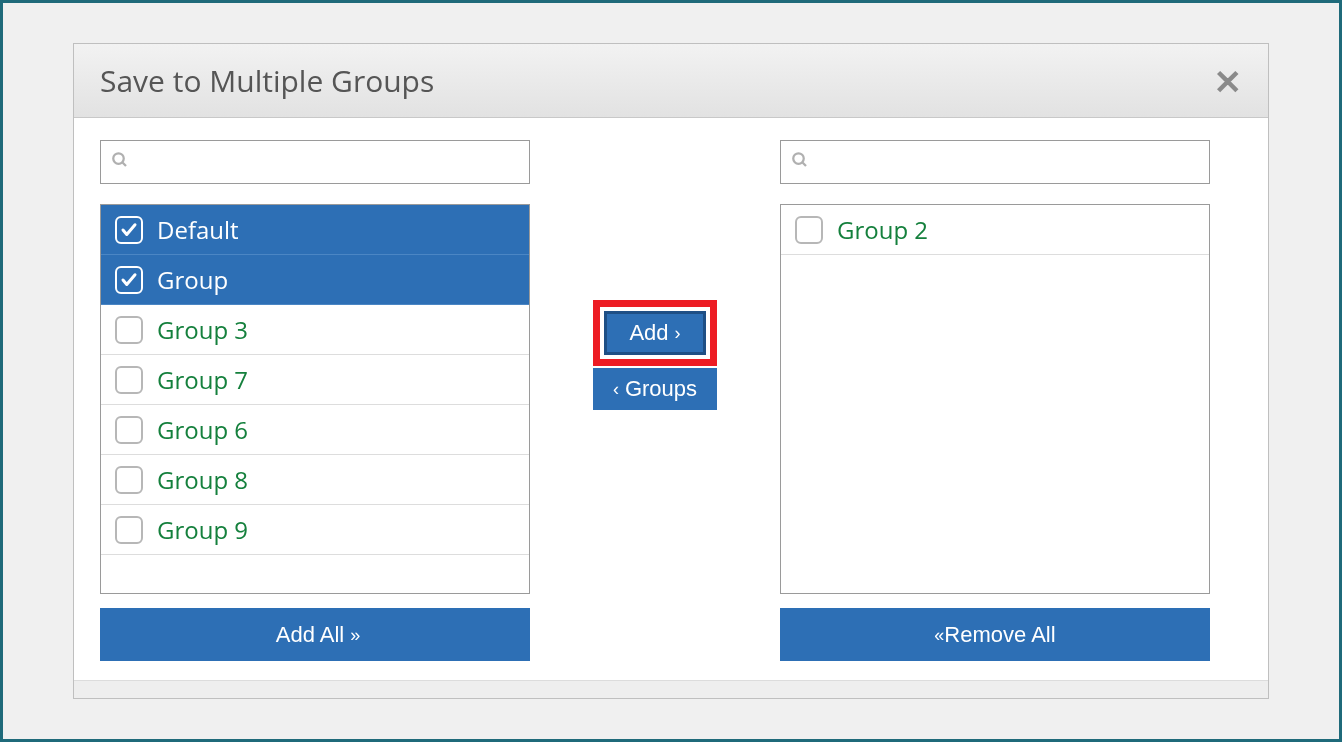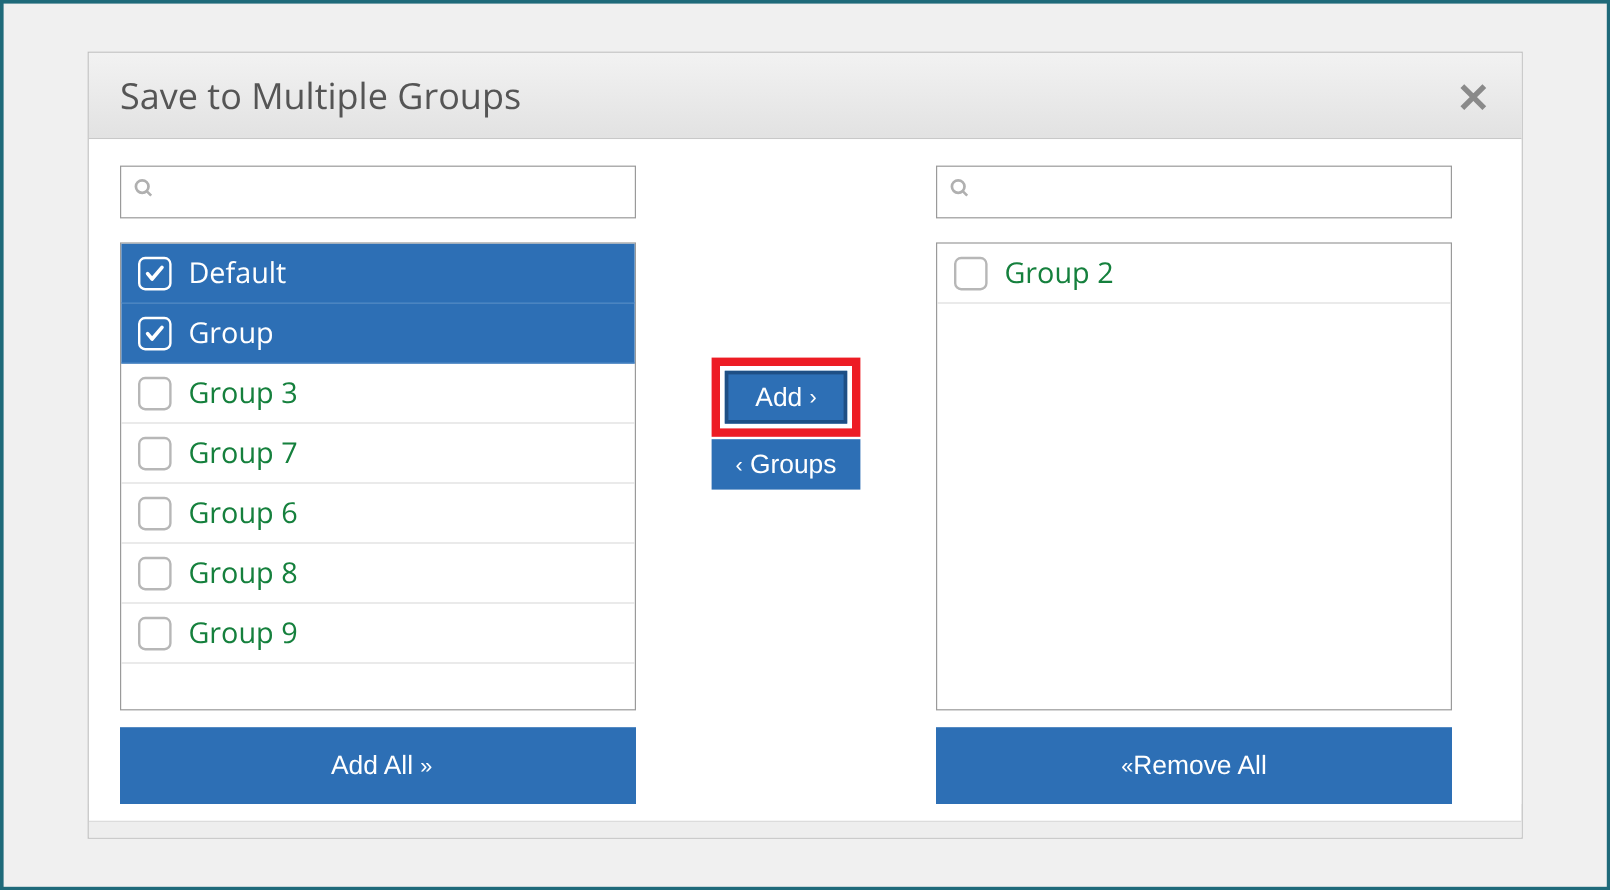--- a/index.html
+++ b/index.html
@@ -140,21 +140,21 @@
   padding: 8px 20px;
   cursor: pointer;
   display: inline-flex;
   align-items: center;
   gap: 6px;
   justify-content: center;
 }
 .btn-wide {
   width: 100%;
   margin-top: 14px;
-  height: 64px;
+  height: 53px;
 }
 .add-highlight {
   border: 7px solid #ed1c24;
   padding: 4px;
   display: inline-block;
 }
 .add-highlight .btn {
   border: 3px solid #1e4f85;
   padding: 6px 22px;
 }

